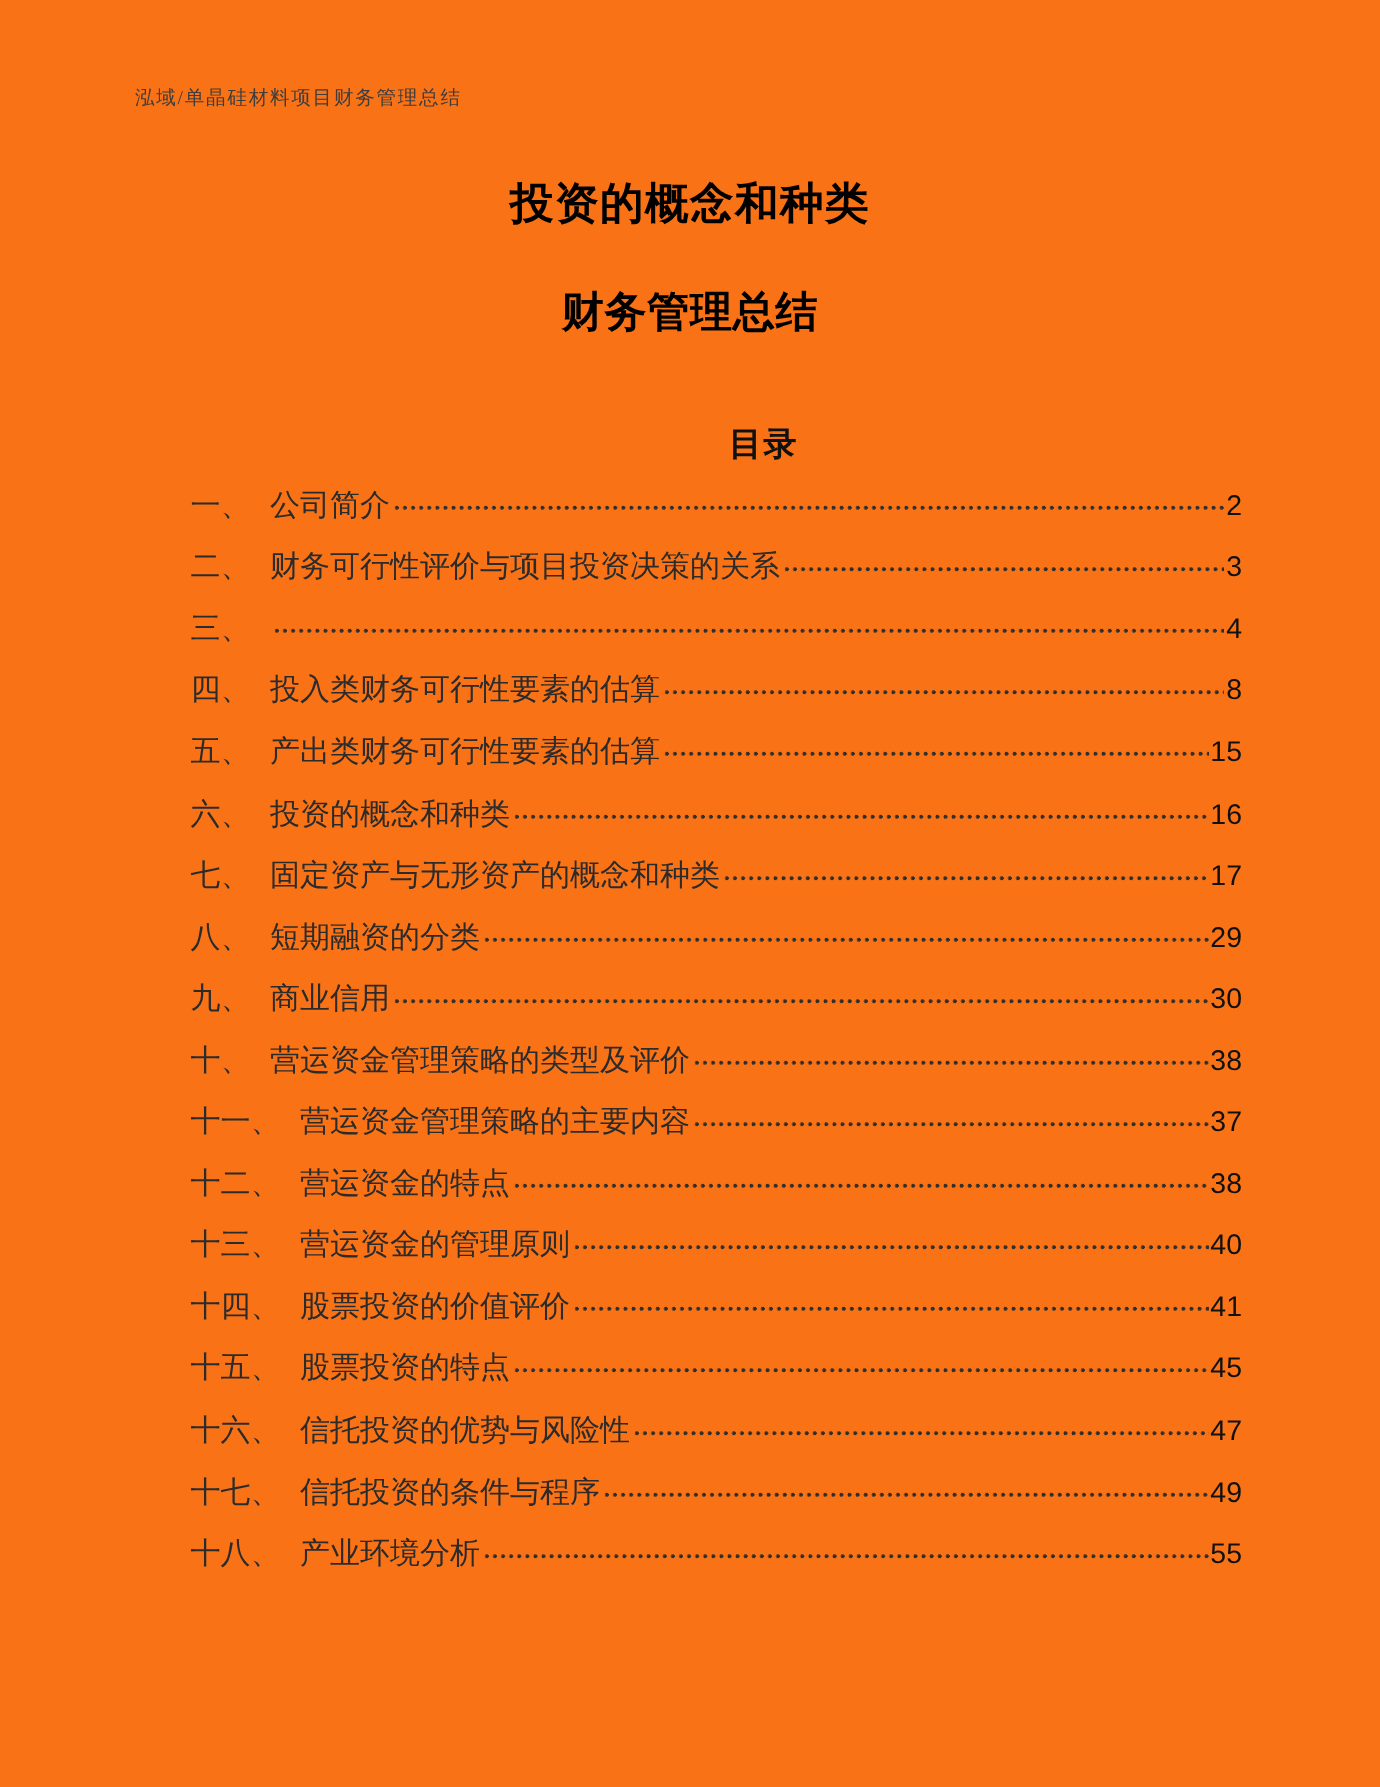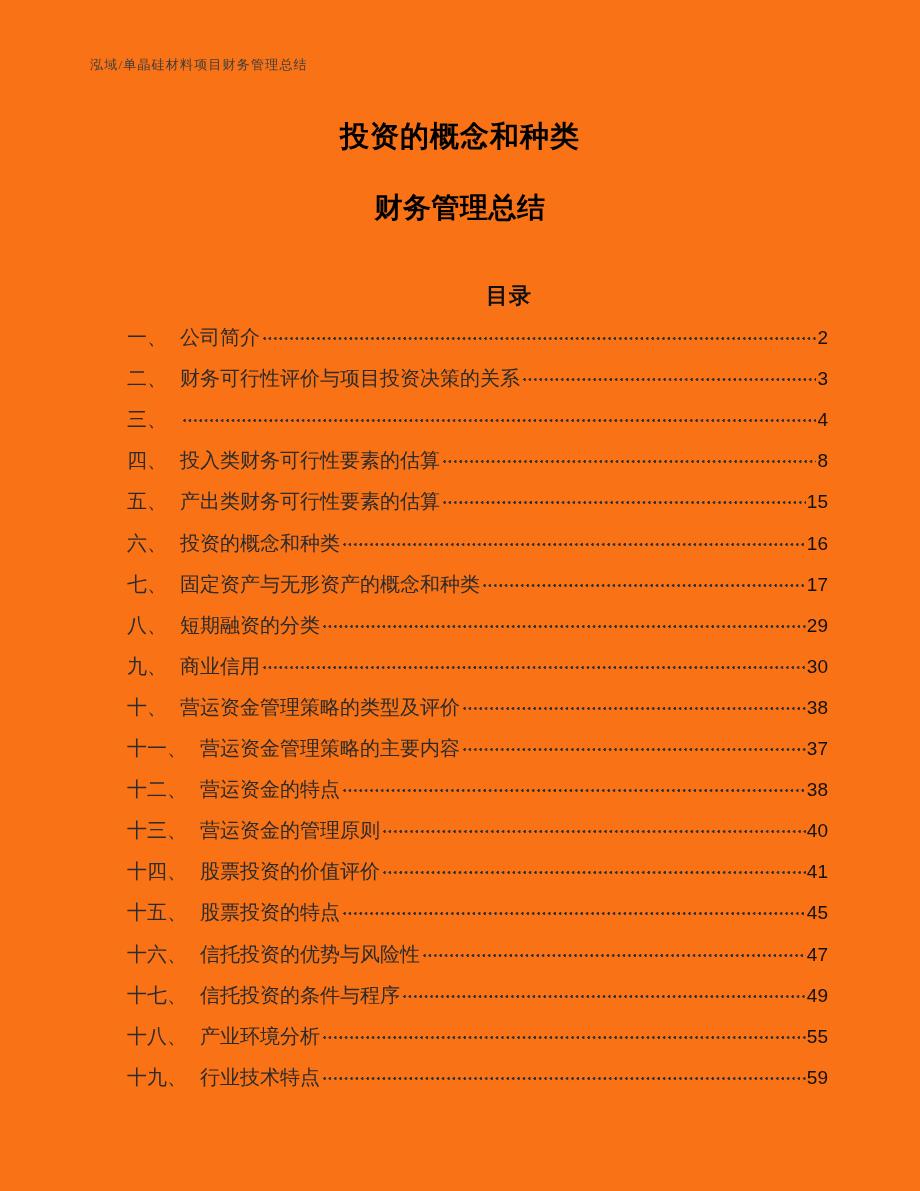--- a/index.html
+++ b/index.html
@@ -227,21 +227,15 @@
     <span class="toc-title">信托投资的条件与程序</span>
     <span class="toc-leader"></span>
     <span class="toc-page">49</span>
   </div>
       <div class="toc-row">
     <span class="toc-num">十八、</span>
     <span class="toc-title">产业环境分析</span>
     <span class="toc-leader"></span>
     <span class="toc-page">55</span>
   </div>
-      <div class="toc-row">
-    <span class="toc-num">十九、</span>
-    <span class="toc-title">行业技术特点</span>
-    <span class="toc-leader"></span>
-    <span class="toc-page">59</span>
-  </div>
     </div>
 
 </div>
 
 </body></html>

